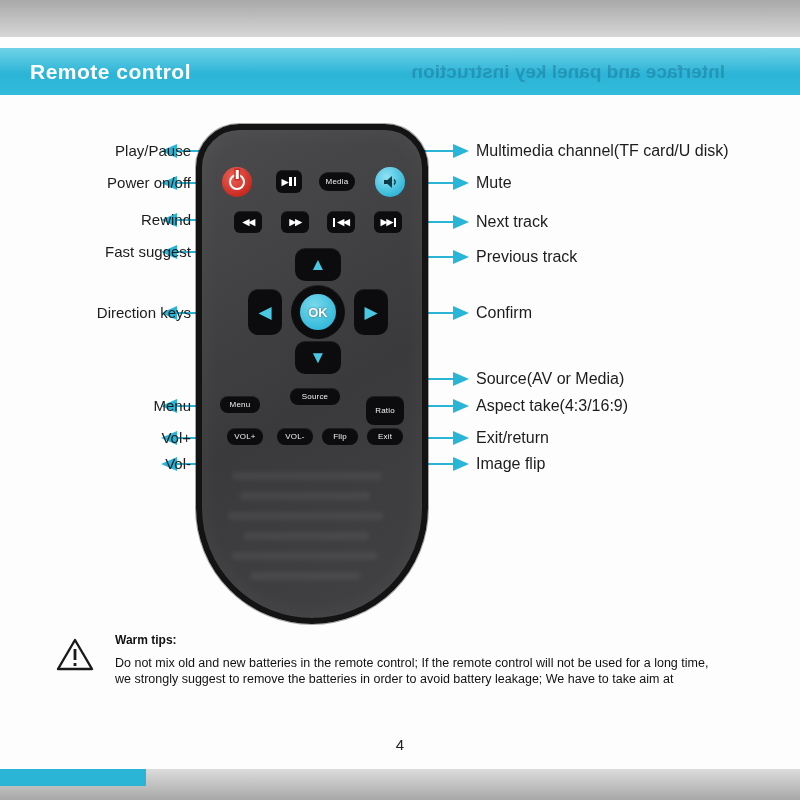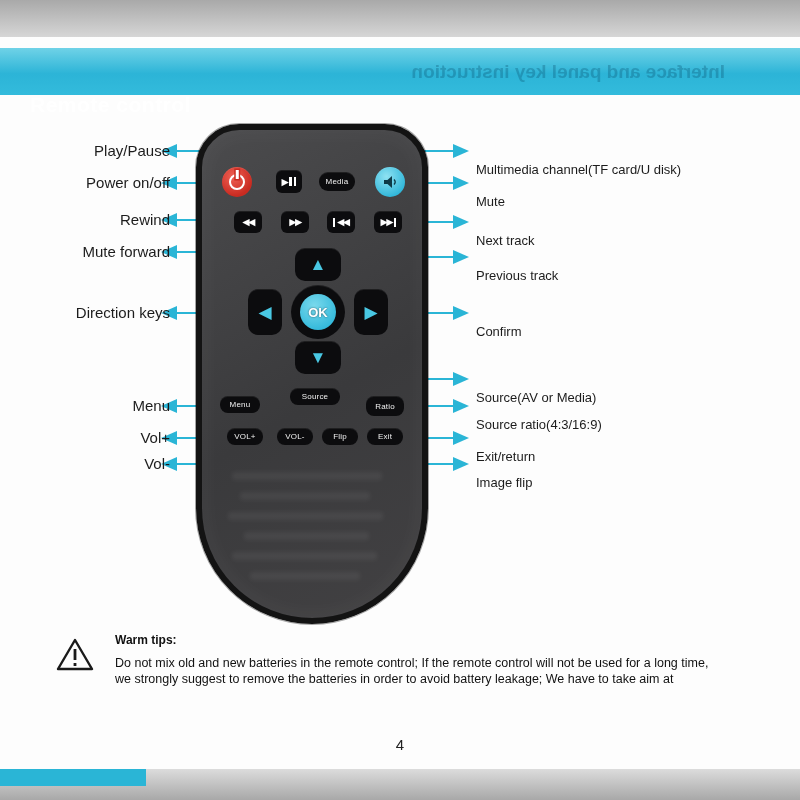--- a/index.html
+++ b/index.html
@@ -10,28 +10,28 @@
   .top-edge{position:absolute;left:0;top:0;width:800px;height:37px;
     background:linear-gradient(180deg,#a9a9a9,#d6d6d6);}
   .bottom-edge{position:absolute;left:0;top:769px;width:800px;height:31px;
     background:linear-gradient(180deg,#dcdcdc,#a8a8a8);}
   .footer-accent{position:absolute;left:0;top:769px;width:146px;height:17px;}
 
   
   .header{position:absolute;left:0;top:48px;width:800px;height:47px;
     background:linear-gradient(180deg,#6fd2e7 0%,#2cb4d7 55%,#33bbdc 100%);}
   .header-title{position:absolute;left:30px;top:0;height:61px;line-height:47px;
-    color:#ffffff;font-size:21px;font-weight:bold;letter-spacing:0.5px;margin-top:33px;}
+    color:#ffffff;font-size:21px;font-weight:bold;letter-spacing:0.5px;}
   .ghost-title{position:absolute;left:295px;top:61px;width:430px;
     transform:scaleX(-1);color:rgba(8,77,106,0.30);font-size:19px;font-weight:bold;
     filter:blur(0.6px);white-space:nowrap;}
 
   
-  .llabel{position:absolute;right:630px;white-space:nowrap;font-size:15px;color:#1c1c1c;line-height:18px;}
-  .rlabel{position:absolute;left:476px;white-space:nowrap;font-size:13px;color:#1c1c1c;line-height:18px;margin-top:19px;}
+  .llabel{position:absolute;right:609px;white-space:nowrap;font-size:15px;color:#1c1c1c;line-height:18px;}
+  .rlabel{position:absolute;left:476px;white-space:nowrap;font-size:16px;color:#1c1c1c;line-height:18px;}
 
   
   .remote{position:absolute;left:196px;top:124px;width:232px;height:500px;box-sizing:border-box;
     border:6px solid #131313;border-radius:44px 44px 118px 118px;
     background:linear-gradient(150deg,#4b4b4d 0%,#3a3a3c 55%,#424143 100%);
     box-shadow:0 0 0 1px rgba(0,0,0,0.35), inset 0 0 24px rgba(255,255,255,0.05);}
   .smudge{position:absolute;background:rgba(255,255,255,0.06);filter:blur(2px);border-radius:3px;}
 
   .rbtn{position:absolute;background:#0c0c0e;border-radius:6px;display:flex;
     align-items:center;justify-content:center;color:#f0f0f0;
@@ -101,33 +101,33 @@
       <polyline points="321,388 342,379 466,379" marker-end="url(#ah)"></polyline>
       <polyline points="404,406 466,406" marker-end="url(#ah)"></polyline>
       <polyline points="404,438 466,438" marker-end="url(#ah)"></polyline>
       <polyline points="341,447 341,464 466,464" marker-end="url(#ah)"></polyline>
     </g>
   </svg>
 
   <div class="llabel" style="top:142px">Play/Pause</div>
   <div class="llabel" style="top:174px">Power on/off</div>
   <div class="llabel" style="top:211px">Rewind</div>
-  <div class="llabel" style="top:243px">Mute forward</div>
+  <div class="llabel" style="top:243px">Fast suggest</div>
   <div class="llabel" style="top:304px">Direction keys</div>
   <div class="llabel" style="top:397px">Menu</div>
   <div class="llabel" style="top:429px">Vol+</div>
   <div class="llabel" style="top:455px">Vol-</div>
 
   <div class="rlabel" style="top:142px">Multimedia channel(TF card/U disk)</div>
   <div class="rlabel" style="top:174px">Mute</div>
   <div class="rlabel" style="top:213px">Next track</div>
   <div class="rlabel" style="top:248px">Previous track</div>
   <div class="rlabel" style="top:304px">Confirm</div>
   <div class="rlabel" style="top:370px">Source(AV or Media)</div>
-  <div class="rlabel" style="top:397px">Source ratio(4:3/16:9)</div>
+  <div class="rlabel" style="top:397px">Aspect take(4:3/16:9)</div>
   <div class="rlabel" style="top:429px">Exit/return</div>
   <div class="rlabel" style="top:455px">Image flip</div>
 
   <div class="remote">
 
     <div class="rbtn circle power" style="left:20px;top:37px;width:30px;height:30px">
       <span class="power-ico"></span>
     </div>
     <div class="rbtn" style="left:74px;top:40px;width:26px;height:23px">
       <span class="trico">
@@ -182,21 +182,21 @@
     <div class="rbtn" style="left:93px;top:211px;width:46px;height:33px;border-radius:10px">
       <span class="dpad-arrow">▼</span>
     </div>
 
     <div class="rbtn" style="left:18px;top:266px;width:40px;height:17px;border-radius:8px">
       <span class="lab">Menu</span>
     </div>
     <div class="rbtn" style="left:88px;top:258px;width:50px;height:17px;border-radius:8px">
       <span class="lab">Source</span>
     </div>
-    <div class="rbtn" style="left:164px;top:266px;width:38px;height:20px;border-radius:8px">
+    <div class="rbtn" style="left:164px;top:266px;width:38px;height:29px;border-radius:8px">
       <span class="lab">Ratio</span>
     </div>
 
     <div class="rbtn" style="left:25px;top:298px;width:36px;height:17px;border-radius:8px">
       <span class="lab">VOL+</span>
     </div>
     <div class="rbtn" style="left:75px;top:298px;width:36px;height:17px;border-radius:8px">
       <span class="lab">VOL-</span>
     </div>
     <div class="rbtn" style="left:120px;top:298px;width:36px;height:17px;border-radius:8px">

